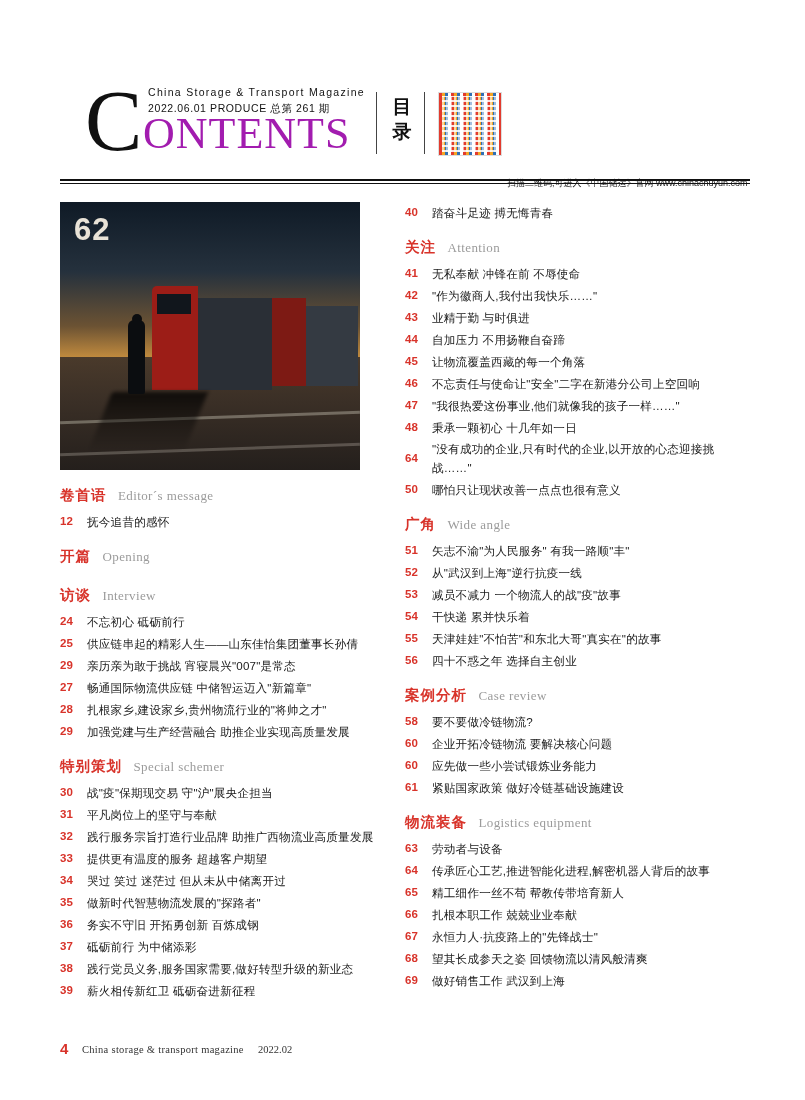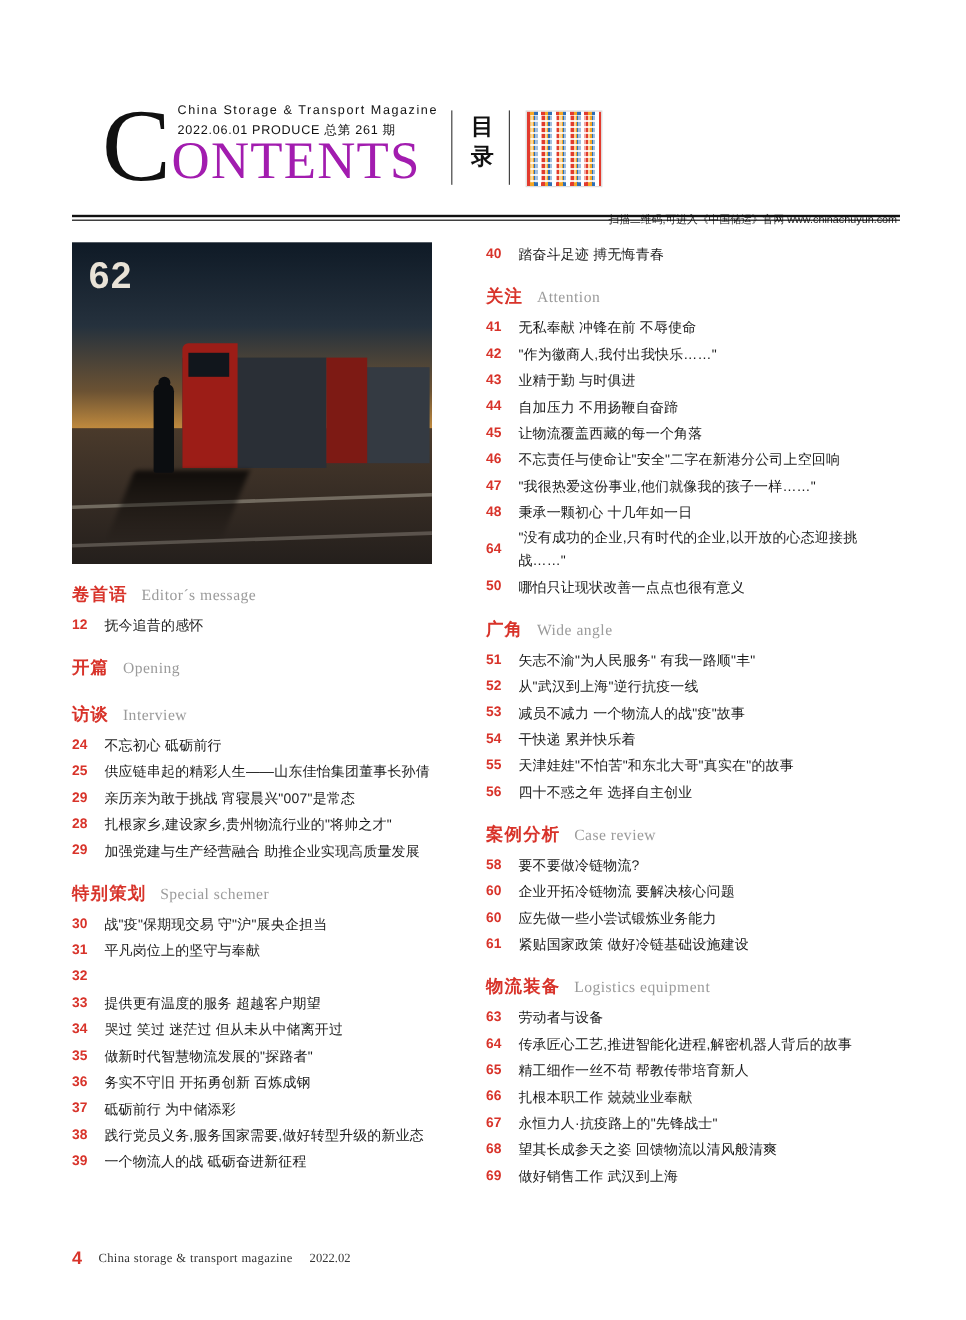--- a/index.html
+++ b/index.html
@@ -381,20 +381,24 @@
     </div>
     <div class="entry">
       <span class="pg">25</span>
       <span class="ti">供应链串起的精彩人生——山东佳怡集团董事长孙倩</span>
     </div>
     <div class="entry">
       <span class="pg">29</span>
       <span class="ti">亲历亲为敢于挑战  宵寝晨兴"007"是常态</span>
     </div>
     <div class="entry">
+      <span class="pg">27</span>
+      <span class="ti">畅通国际物流供应链  中储智运迈入"新篇章"</span>
+    </div>
+    <div class="entry">
       <span class="pg">28</span>
       <span class="ti">扎根家乡,建设家乡,贵州物流行业的"将帅之才"</span>
     </div>
     <div class="entry">
       <span class="pg">29</span>
       <span class="ti">加强党建与生产经营融合  助推企业实现高质量发展</span>
     </div>
 
     <div class="gap-md"></div>
     <div class="sec-head">
@@ -404,20 +408,21 @@
     <div class="entry">
       <span class="pg">30</span>
       <span class="ti">战"疫"保期现交易  守"沪"展央企担当</span>
     </div>
     <div class="entry">
       <span class="pg">31</span>
       <span class="ti">平凡岗位上的坚守与奉献</span>
     </div>
     <div class="entry">
       <span class="pg">32</span>
+      <span class="ti">践行服务宗旨打造行业品牌  助推广西物流业高质量发展</span>
     </div>
     <div class="entry">
       <span class="pg">33</span>
       <span class="ti">提供更有温度的服务  超越客户期望</span>
     </div>
     <div class="entry">
       <span class="pg">34</span>
       <span class="ti">哭过  笑过  迷茫过  但从未从中储离开过</span>
     </div>
     <div class="entry">
@@ -431,21 +436,21 @@
     <div class="entry">
       <span class="pg">37</span>
       <span class="ti">砥砺前行  为中储添彩</span>
     </div>
     <div class="entry">
       <span class="pg">38</span>
       <span class="ti">践行党员义务,服务国家需要,做好转型升级的新业态</span>
     </div>
     <div class="entry">
       <span class="pg">39</span>
-      <span class="ti">一个物流人的战  砥砺奋进新征程</span>
+      <span class="ti">薪火相传新红卫  砥砺奋进新征程</span>
     </div>
   </div>
 
   <div class="col-right">
 
     <div class="entry">
       <span class="pg">40</span>
       <span class="ti">踏奋斗足迹  搏无悔青春</span>
     </div>
 

